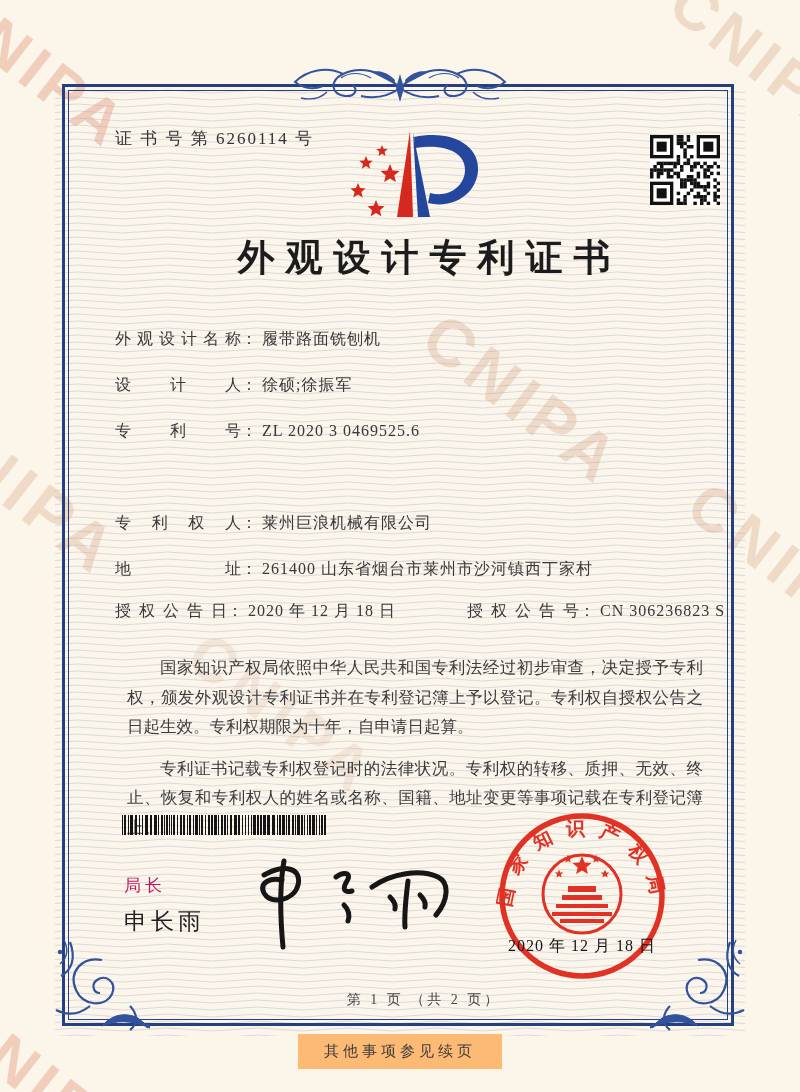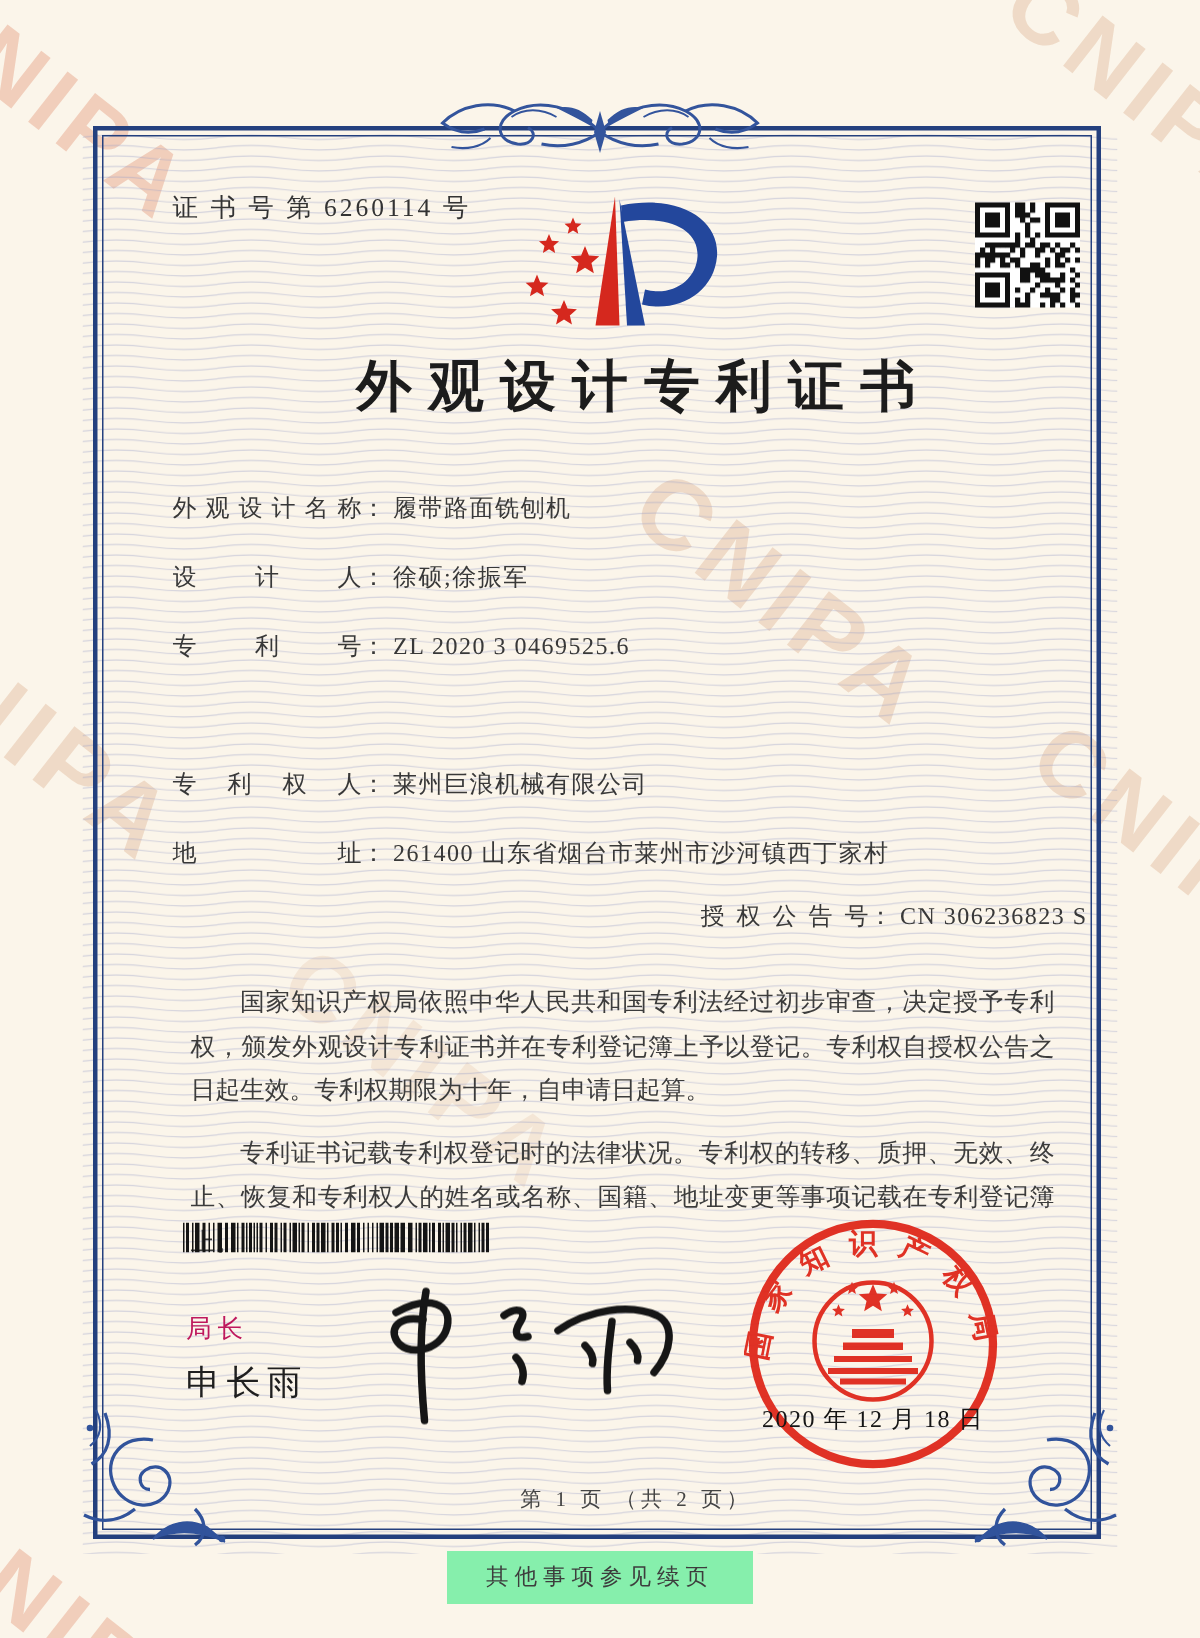--- a/index.html
+++ b/index.html
@@ -54,21 +54,21 @@
   .seal-date{
     position:absolute;left:484px;top:936px;width:172px;text-align:center;
     font-size:16px;letter-spacing:1px;color:#151515;z-index:6;
   }
   .page-info{
     position:absolute;left:0;width:800px;top:991px;text-align:center;
     font-size:14px;letter-spacing:3px;color:#444;padding-left:12px;
   }
   .footer-note{
     position:absolute;left:50%;transform:translateX(-50%);top:1034px;
-    background:#86efac;padding:8px 26px;font-size:15px;letter-spacing:4px;color:#3d3d3d;
+    background:#fdba74;padding:8px 26px;font-size:15px;letter-spacing:4px;color:#3d3d3d;
     z-index:4;white-space:nowrap;
   }
 </style>
 </head>
 <body>
 
 <div class="page">
 
   <span class="wm salmon" style="left:-30px;top:-28px;">CNIPA</span>
   <span class="wm" style="left:700px;top:-34px;">CNIPA</span>
@@ -285,20 +285,23 @@
     <div class="field-row" style="top:421px;">
       <span class="flabel">专利号</span><span>：</span><span class="fvalue">ZL 2020 3 0469525.6</span>
     </div>
     <div class="field-row" style="top:513px;">
       <span class="flabel">专利权人</span><span>：</span><span class="fvalue">莱州巨浪机械有限公司</span>
     </div>
     <div class="field-row" style="top:559px;">
       <span class="flabel">地址</span><span>：</span><span class="fvalue">261400 山东省烟台市莱州市沙河镇西丁家村</span>
     </div>
     <div class="field-row" style="top:601px;">
+      <span>
+        <span class="flabel narrow">授权公告日</span><span>：</span><span class="fvalue">2020 年 12 月 18 日</span>
+      </span>
       <span class="g2">
         <span class="flabel narrow">授权公告号</span><span>：</span><span class="fvalue">CN 306236823 S</span>
       </span>
     </div>
 
     <div class="paras">
       <p>国家知识产权局依照中华人民共和国专利法经过初步审查，决定授予专利权，颁发外观设计专利证书并在专利登记簿上予以登记。专利权自授权公告之日起生效。专利权期限为十年，自申请日起算。</p>
       <p>专利证书记载专利权登记时的法律状况。专利权的转移、质押、无效、终止、恢复和专利权人的姓名或名称、国籍、地址变更等事项记载在专利登记簿上。</p>
     </div>
 

